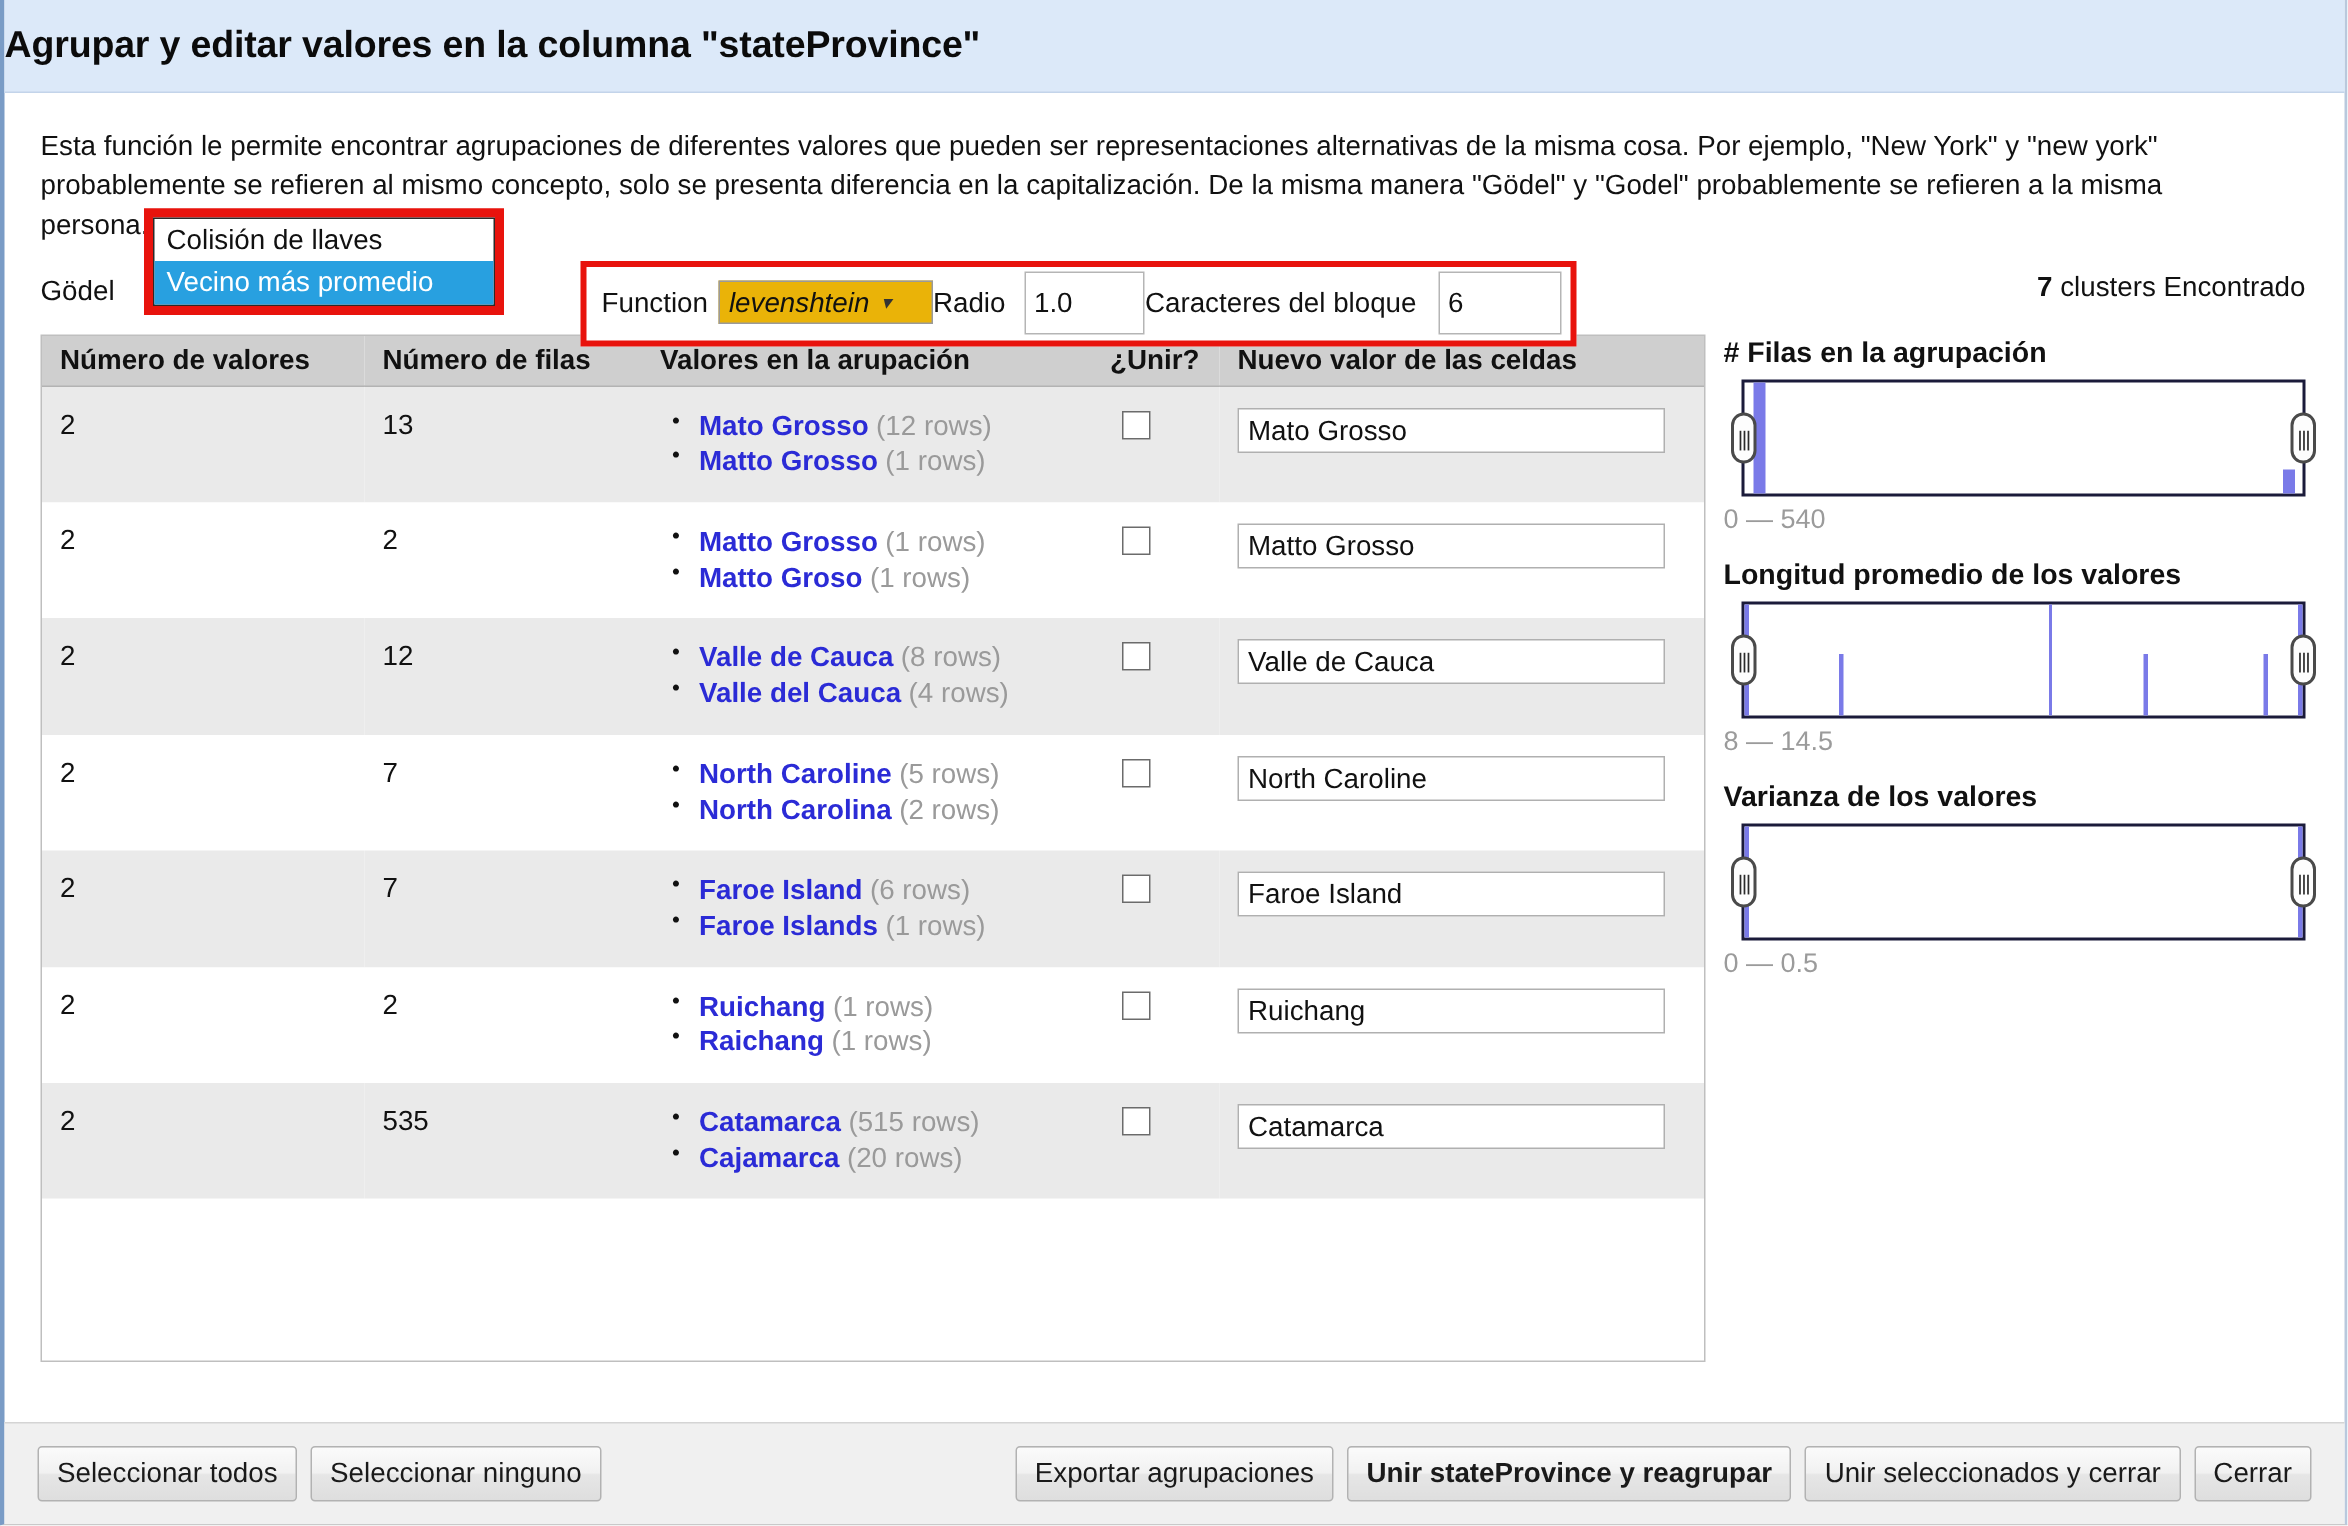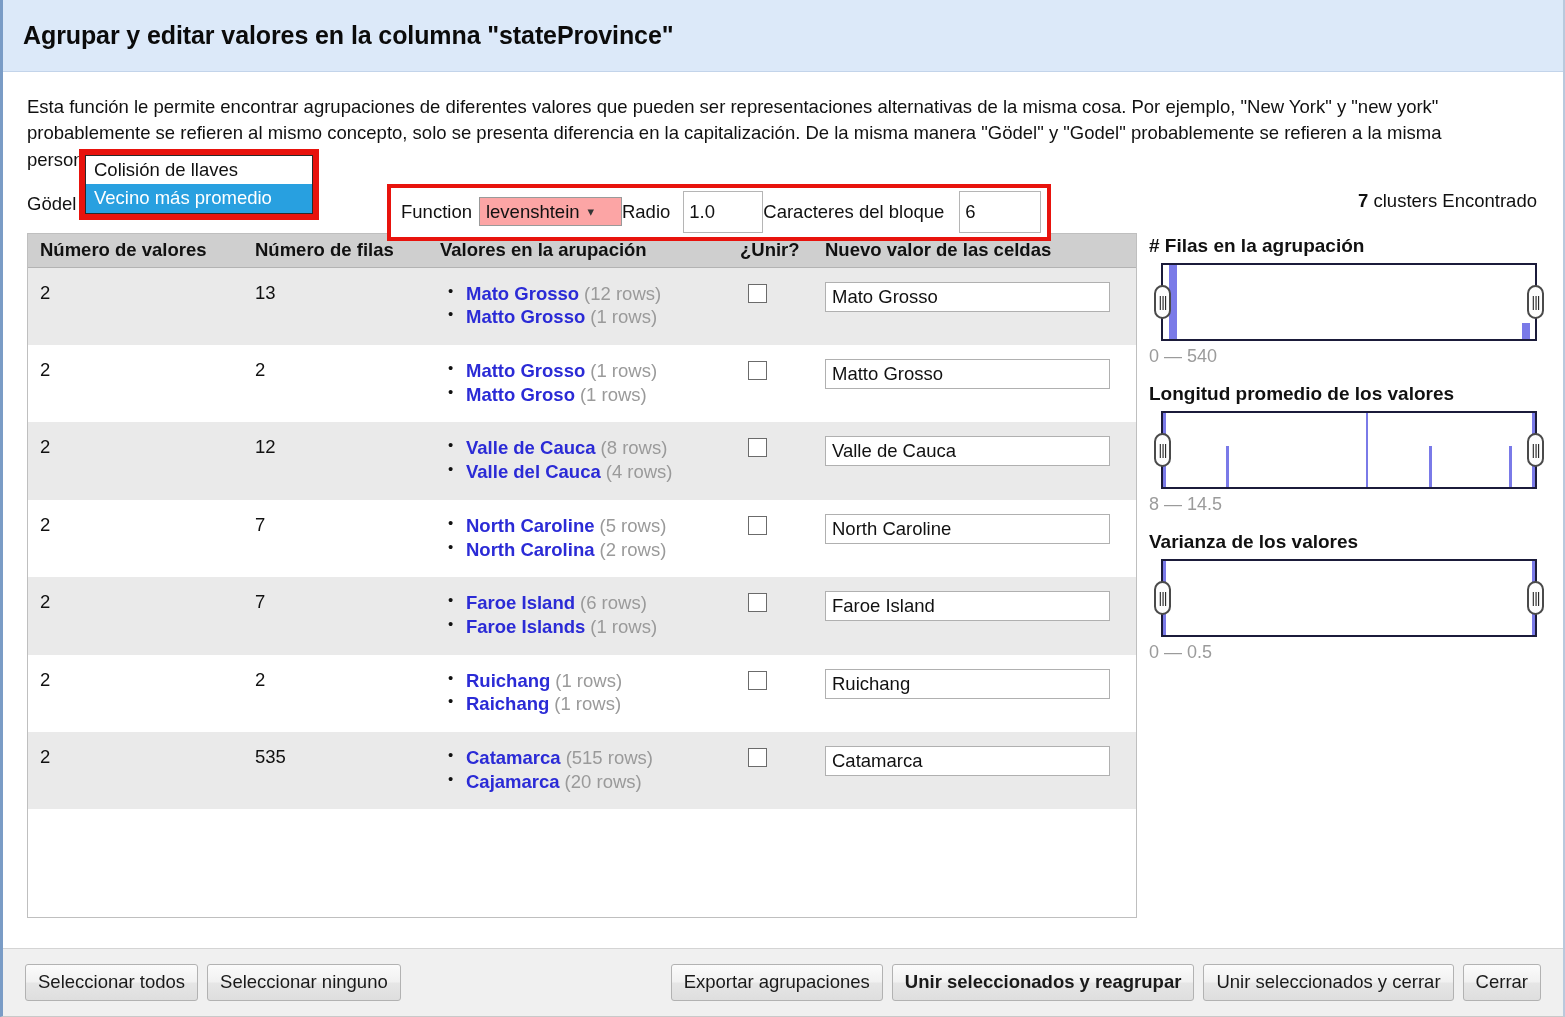--- a/index.html
+++ b/index.html
@@ -14,25 +14,24 @@
     position: relative;
     width: 1565px; height: 1017px;
     background: #ffffff;
     border-left: 3px solid #7a9cc6;
     border-right: 2px solid #b9c9dd;
     border-bottom: 1px solid #c9c9c9;
   }
 
   
   .titlebar {
-    height: 72px;
+    height: 62px;
     background: #dce9f9;
     border-bottom: 1px solid #c3d4ea;
     display: flex; align-items: center;
-    padding-left: 20px;
   }
   .titlebar h1 {
     margin: 0;
     font-size: 25px;
     font-weight: bold;
     color: #0b0b0b;
     letter-spacing: -0.1px;
   }
 
   
@@ -53,21 +52,21 @@
     height: 46px;
     display: flex; align-items: center;
     font-size: 18.5px;
     color: #111;
   }
   .ctl-label { margin-right: 6px; white-space: nowrap; }
 
   
   .dropdown-wrap {
     position: absolute;
-    left: 76px; top: -32px;
+    left: 93px; top: -32px;
     z-index: 40;
   }
   .redbox {
     border: 4px solid #e8130d;
     padding: 2px;
     background: #e8130d;
     display: inline-block;
   }
   .dropdown-list {
     background: #ffffff;
@@ -91,27 +90,28 @@
     left: 384px; top: 3px;
     display: flex; align-items: center;
     border: 4px solid #e8130d;
     padding: 3px 6px 4px 10px;
     background: #ffffff;
     z-index: 30;
   }
   .func-group .ctl-label { margin: 0 7px 0 0; }
   .fake-select {
     border: 1px solid #9a9a9a;
-    background: #fca5a5;
+    background: #eab308;
     height: 29px;
     min-width: 143px;
     display: flex; align-items: center; 
     padding: 0 5px 0 6px;
     font-size: 18.5px;
     color: #111;
+    font-style: italic;
   }
   .fake-select .chev {
     margin-left: 8px;
     font-size: 13px;
     color: #333;
     line-height: 1;
   }
   .txtinput {
     border: 1px solid #b5b5b5;
     background: #ffffff;
@@ -476,18 +476,18 @@
           <div class="hist-range">0 — 0.5</div>
         </div>
       </div>
   </div>
 
   <div class="footer">
     <button class="btn">Seleccionar todos</button>
     <button class="btn">Seleccionar ninguno</button>
     <div class="spacer"></div>
     <button class="btn">Exportar agrupaciones</button>
-    <button class="btn primary">Unir seleccionados y reagrupar</button>
+    <button class="btn primary">Unir stateProvince y reagrupar</button>
     <button class="btn">Unir seleccionados y cerrar</button>
     <button class="btn last">Cerrar</button>
   </div>
 
 </div>
 
 </body></html>

